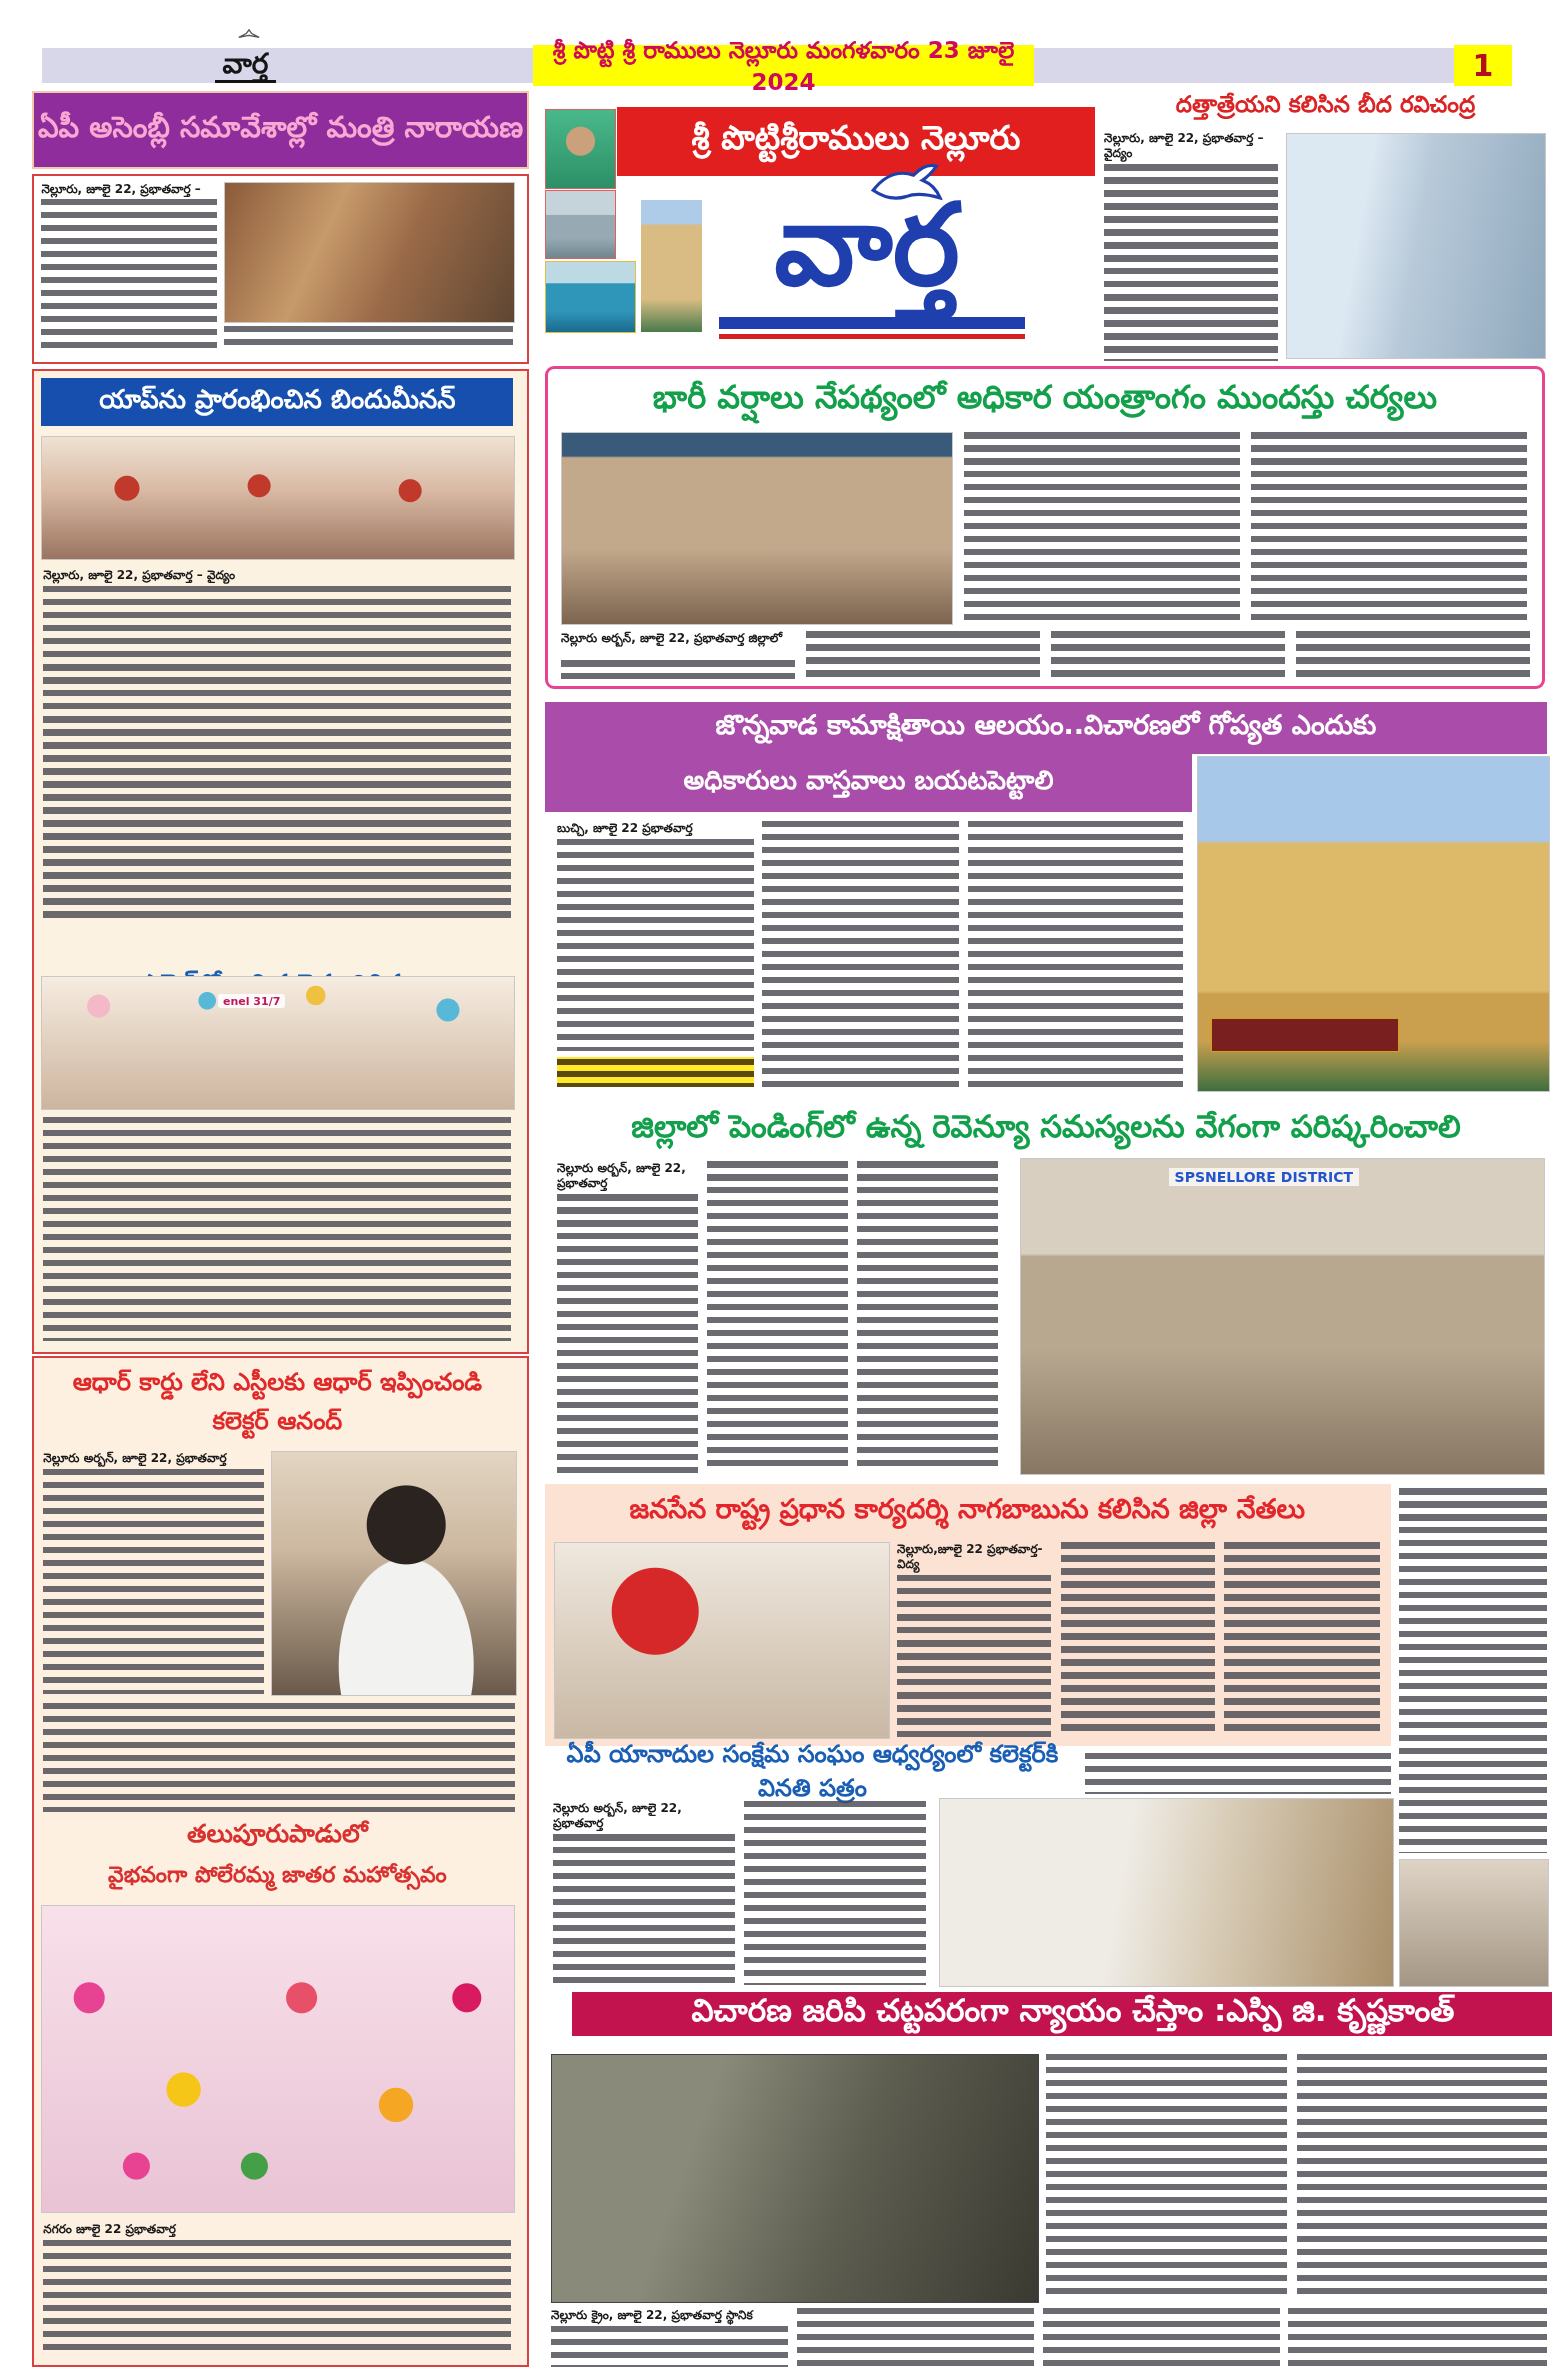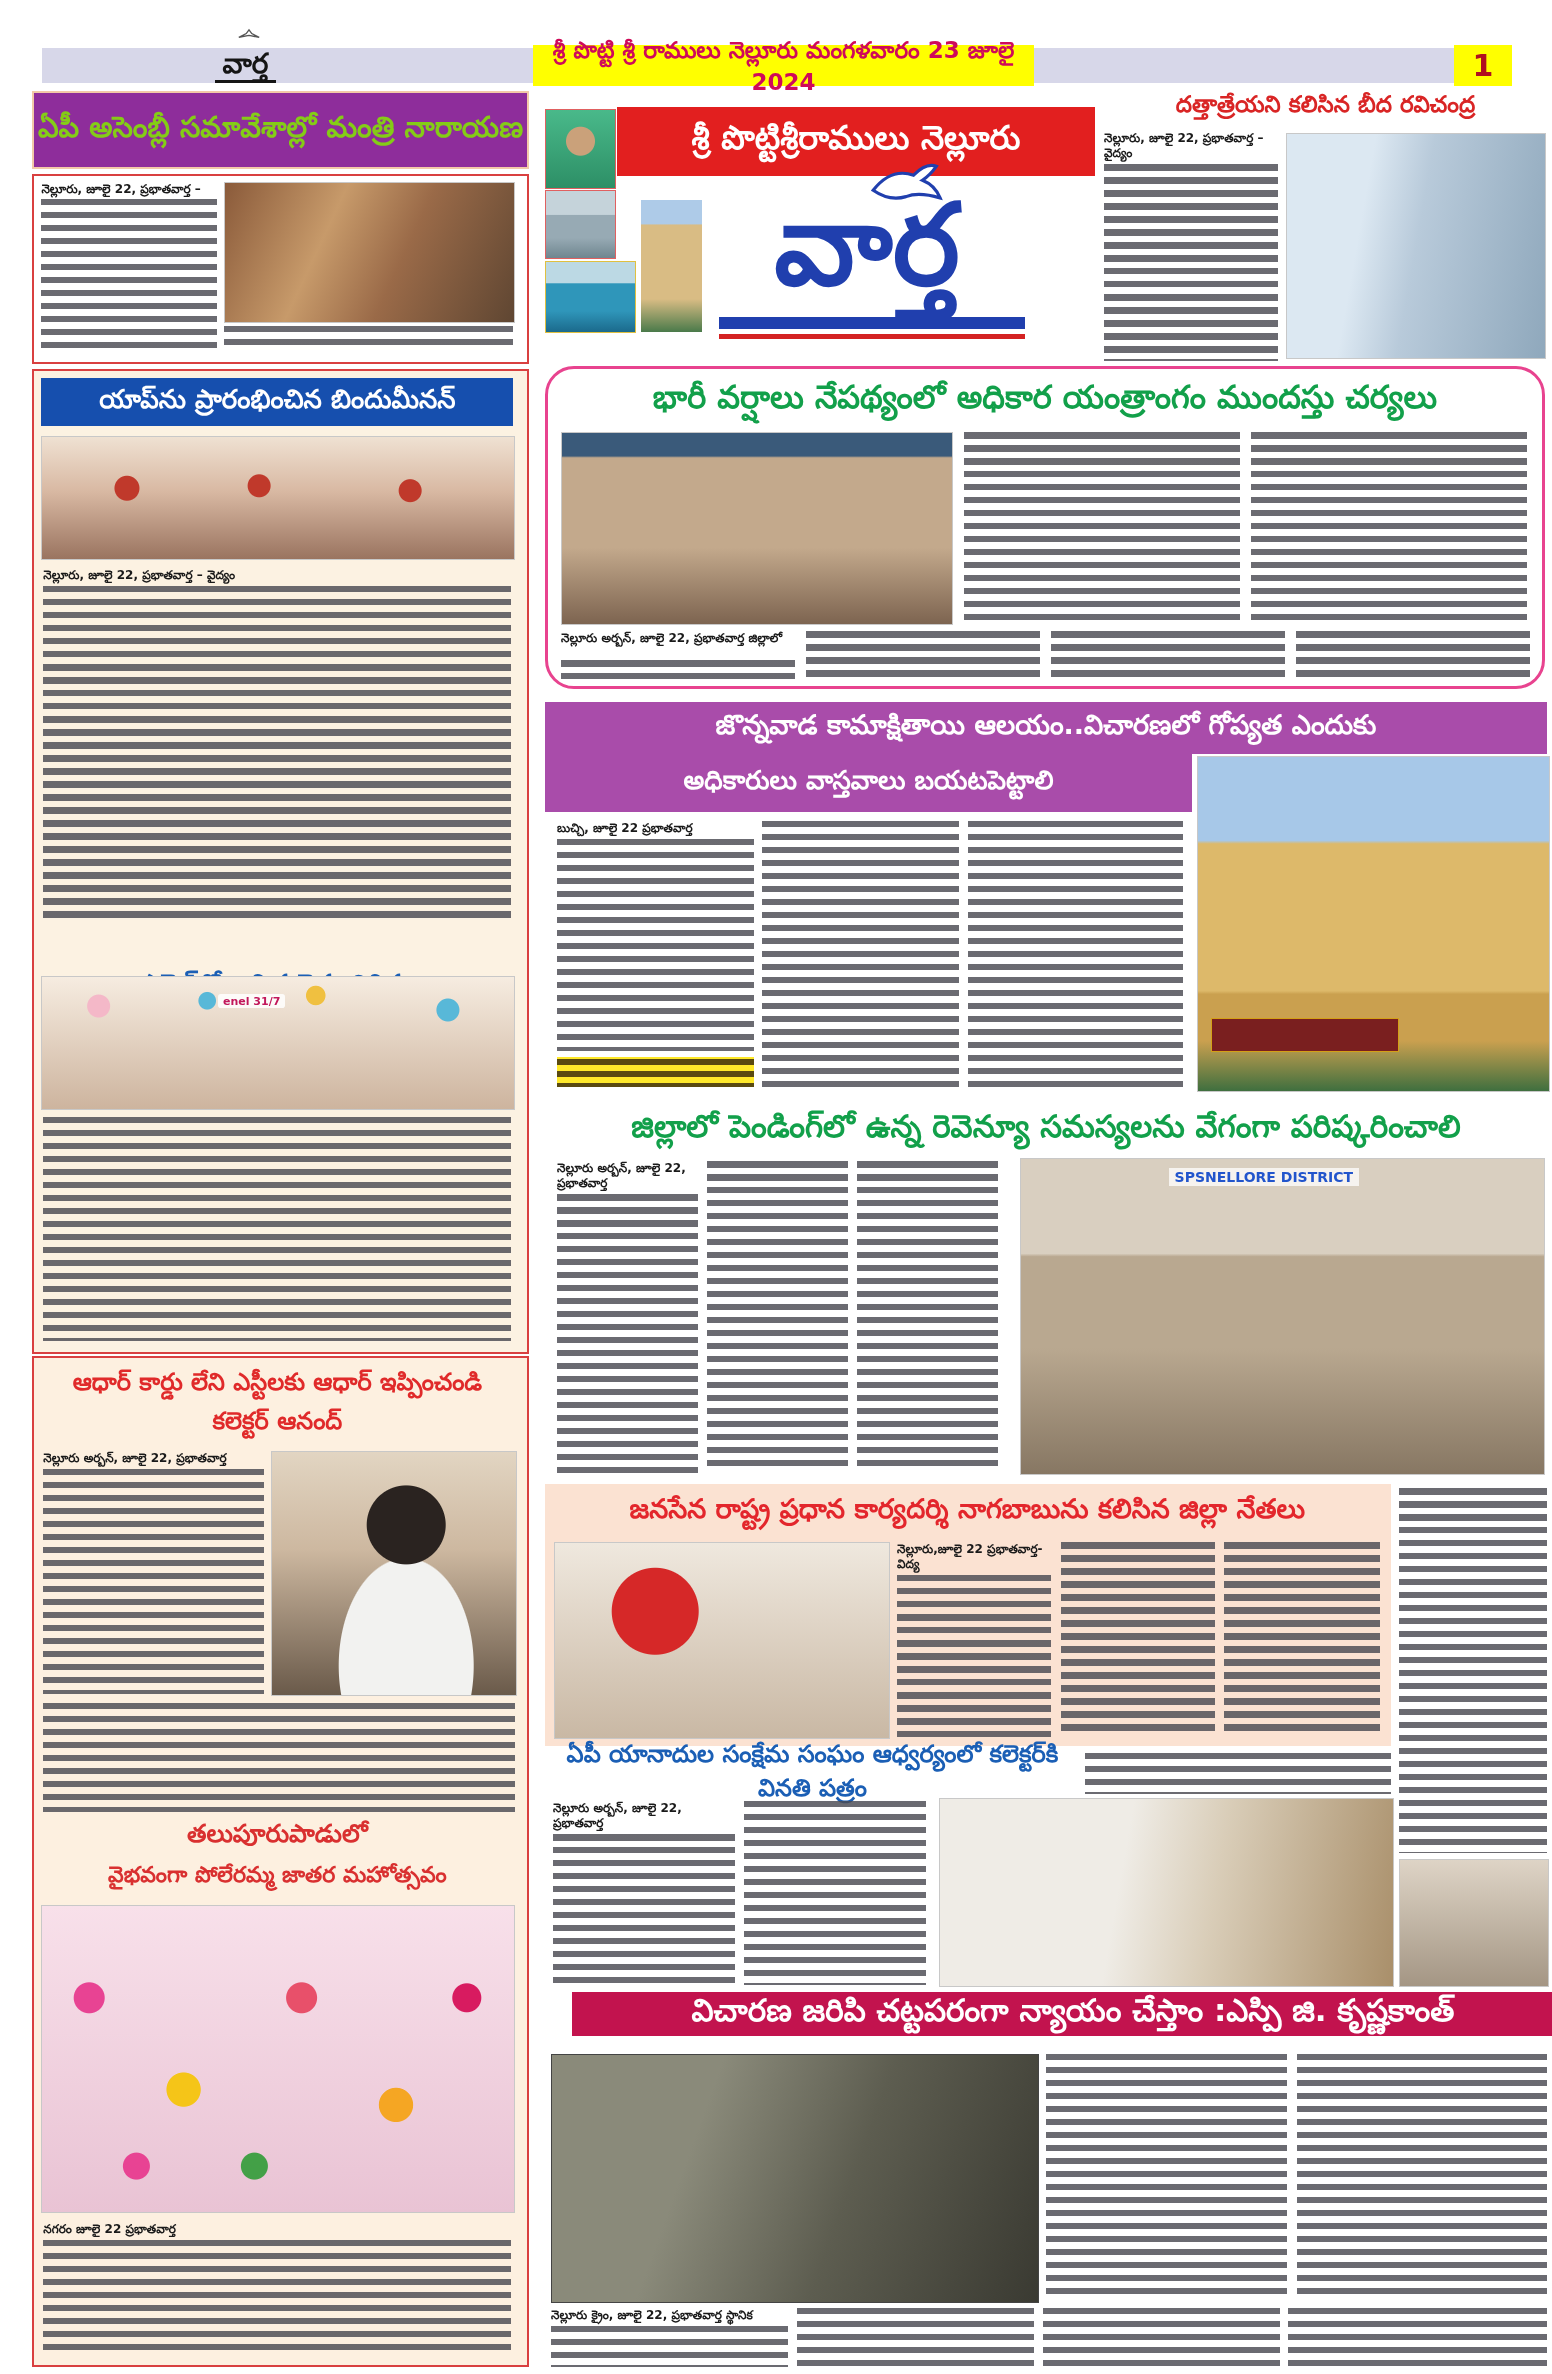--- a/index.html
+++ b/index.html
@@ -14,32 +14,32 @@
   .datebox{background:#ffff00;color:#cf0a5a;font-weight:bold;font-size:23px;}
   .pagenum{background:#ffff00;color:#b01020;font-weight:bold;font-size:30px;}
 
   
   .mast-banner{background:#e21f1f;color:#ffffff;font-weight:bold;font-size:33px;}
   .mast-title{color:#203fae;font-weight:bold;font-size:113px;line-height:1;}
   .rule-blue{background:#203fae;}
   .rule-red{background:#d42222;}
 
   
-  .h-purplebox{background:#8e2d9b;color:#84cc16;font-weight:bold;font-size:29px;border:2.8px solid #f2c9a8;}
+  .h-purplebox{background:#8e2d9b;color:#f9a8d4;font-weight:bold;font-size:29px;border:2.8px solid #f2c9a8;}
   .h-bluebox{background:#164fae;color:#ffffff;font-weight:bold;font-size:26px;}
   .h-red{color:#e02a2a;font-weight:bold;}
   .h-green{color:#12a04a;font-weight:bold;font-size:32px;}
   .h-blue{color:#1b5fb5;font-weight:bold;}
   .h-purpleband{background:#a94caa;color:#ffffff;font-weight:bold;}
   .h-crimsonbar{background:#c2134e;color:#ffffff;font-weight:bold;font-size:31px;}
 
   
   .redbox{border:2.8px solid #d94040;background:#ffffff;}
   .creambox{border:2.8px solid #d94040;background:#fcf2e2;}
-  .pinkround{border:3.7px solid #e8438f;border-radius:29px;background:#ffffff;}
+  .pinkround{border:3.7px solid #e8438f;border-radius:9px;background:#ffffff;}
   .peachbox{background:#fbe2d2;}
 
   
   .body-col{display:flex;flex-direction:column;overflow:hidden;}
   .dateline{font-weight:bold;font-size:12px;line-height:15px;color:#1a1a1a;margin-bottom:2.8px;}
   .ftfill{flex:1;background-image:repeating-linear-gradient(to bottom,#4a4a52 0,#4a4a52 6.5px,transparent 6.5px,transparent 13px);opacity:.82;}
   .ft{background-image:repeating-linear-gradient(to bottom,#4a4a52 0,#4a4a52 6.5px,transparent 6.5px,transparent 13px);opacity:.82;}
   .ylhl{background:#ffe92a;background-image:repeating-linear-gradient(to bottom,#5a4a10 1.9px,#5a4a10 8.3px,transparent 8.3px,transparent 14px);}
 
   

